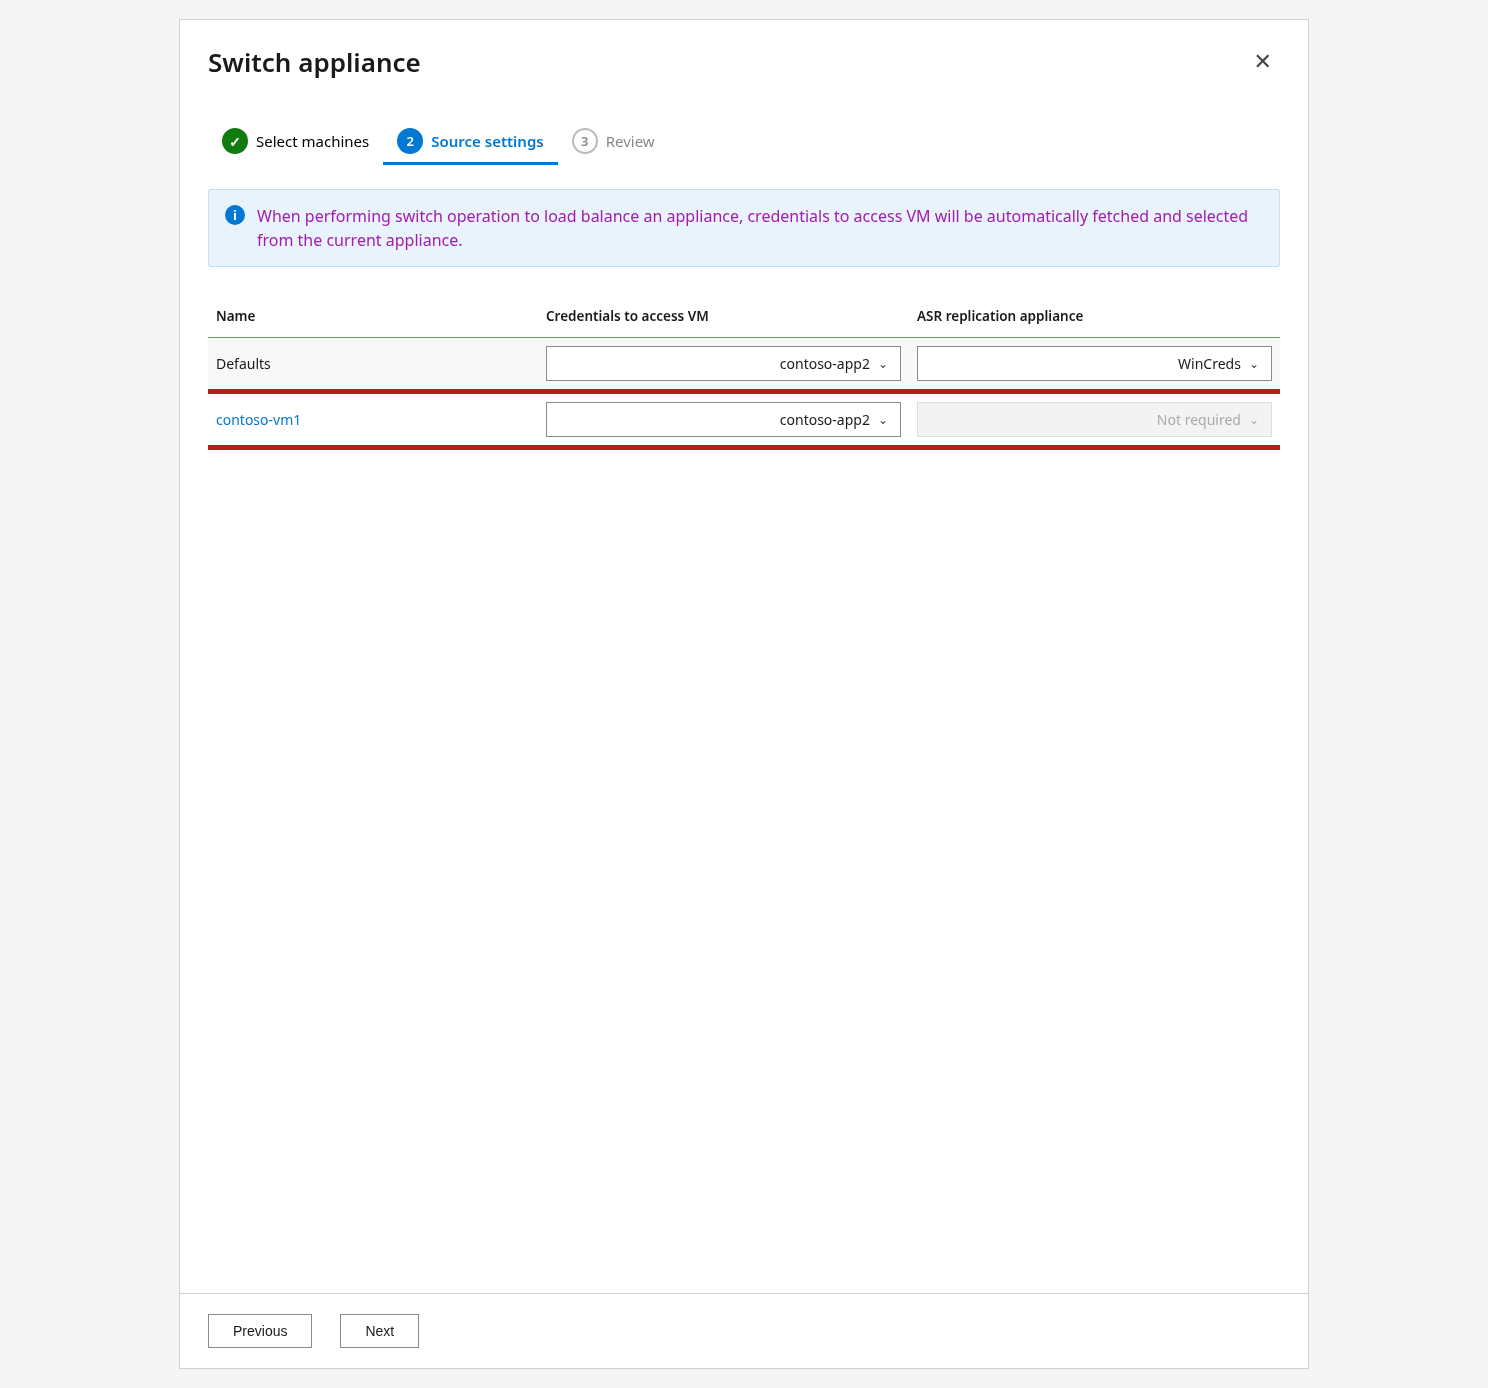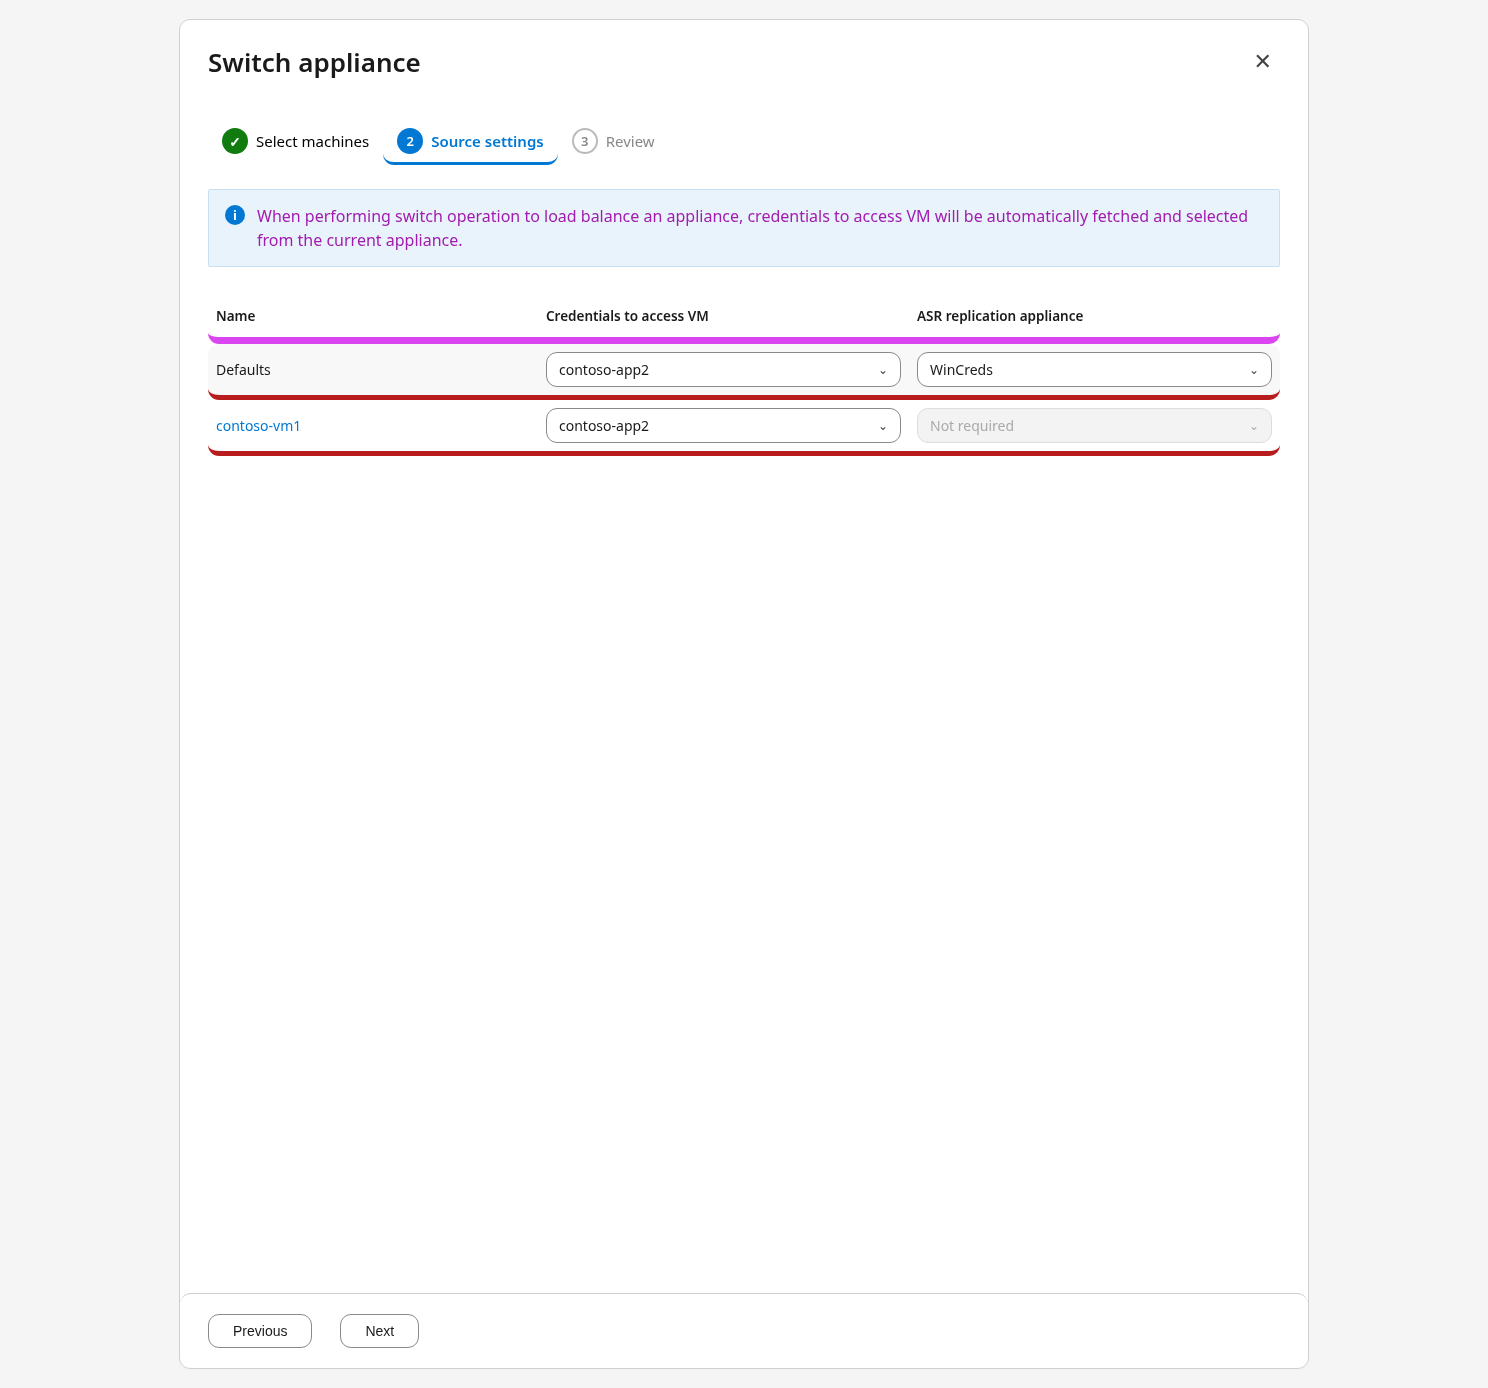--- a/index.html
+++ b/index.html
@@ -1,15 +1,15 @@
 <!DOCTYPE html>
 <html><head>
   <meta charset="utf-8">
   <style>
-    * { box-sizing: border-box; margin: 0; padding: 0; border-radius: 11px; }
+    * { box-sizing: border-box; margin: 0; padding: 0; }
     body {
       font-family: 'Segoe UI', system-ui, -apple-system, sans-serif;
       background: #f5f5f5;
       display: flex;
       justify-content: center;
       align-items: center;
       min-height: 100vh;
     }
     .dialog {
       background: #fff;
@@ -130,21 +130,21 @@
       line-height: 1.5;
     }
     
     .table-container {
       width: 100%;
     }
     .table-header-row {
       display: grid;
       grid-template-columns: 330px 1fr 1fr;
       padding: 8px 0;
-      border-bottom: 7px solid #d946ef;
+      border-bottom: 1px solid #d946ef;
     }
     .table-header-cell {
       font-size: 13.5px;
       font-weight: 600;
       color: #1a1a1a;
       padding: 4px 8px;
     }
     .table-row {
       display: grid;
       grid-template-columns: 330px 1fr 1fr;
@@ -165,21 +165,21 @@
       color: #1a1a1a;
     }
     .table-cell.vm-link {
       color: #0078d4;
       font-size: 14px;
     }
     
     .dropdown {
       display: flex;
       align-items: center;
-      justify-content: space-between;
+      justify-content: flex-end;
       border: 1px solid #8a8a8a;
       background: #fff;
       padding: 7px 12px;
       font-size: 14px;
       color: #1a1a1a;
       cursor: pointer;
       min-width: 0;
     }
     .dropdown.disabled {
       background: #f3f3f3;

